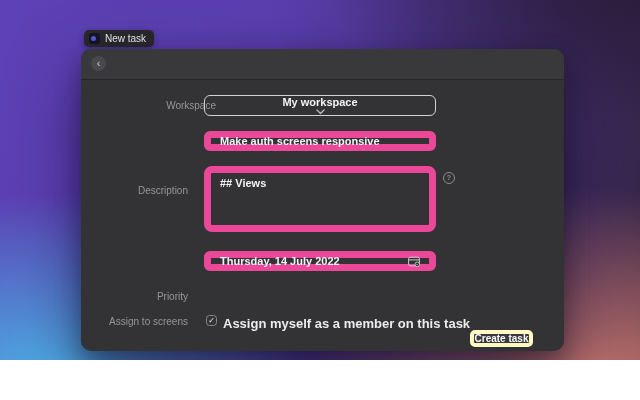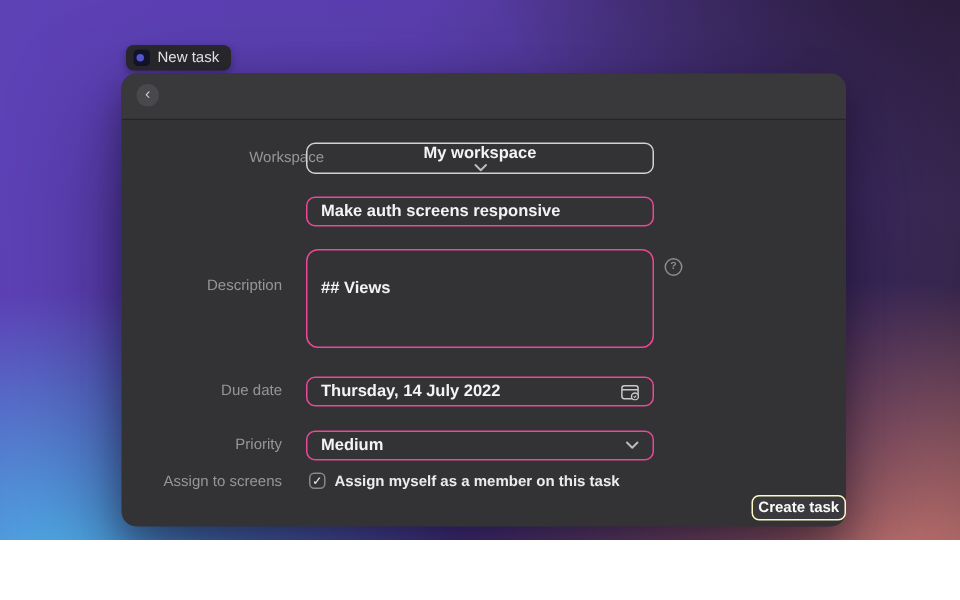--- a/index.html
+++ b/index.html
@@ -37,49 +37,49 @@
     font-size:11px;line-height:13px;text-align:center;cursor:pointer;
     font-family:inherit;
   }
   
   .field-label{
     position:absolute;left:0;width:107px;text-align:right;
     color:#96969a;font-size:10px;line-height:12px;
   }
   .ctrl{
     position:absolute;left:123px;width:232px;box-sizing:border-box;
-    border:1px solid #ec4899;border-radius:6px;background:transparent;
+    border:7px solid #ec4899;border-radius:6px;background:transparent;
     color:#f3f3f5;font-size:11px;font-weight:600;font-family:inherit;
     display:flex;align-items:center;padding:0 9px;cursor:pointer;
   }
   .ctrl .grow{flex:1 1 auto;white-space:nowrap;overflow:hidden;}
   .ctrl-focused{border:1.5px solid #d2d2d4;flex-direction:column;}
   .textarea{
-    display:block;cursor:text;padding:20px 9px;border-radius:8px;
+    display:block;cursor:text;padding:5px 9px;border-radius:8px;
   }
   .desc-heading{font-weight:700;line-height:11px;}
   .desc-items{font-weight:400;line-height:11.5px;margin-top:11px;padding-left:3px;white-space:pre-line;}
   .help-badge{
     position:absolute;left:362px;top:123px;width:10px;height:10px;border-radius:50%;
     border:1px solid #8d8d90;color:#8d8d90;font-size:7px;line-height:10px;
     text-align:center;font-weight:700;cursor:default;
   }
   .icon-right{flex:0 0 auto;display:flex;align-items:center;}
   
   .checkbox{
     position:absolute;left:125px;top:266px;width:11px;height:11px;box-sizing:border-box;
     border:1px solid #87878c;border-radius:3.5px;background:transparent;
     color:#f5f5f7;font-size:8px;line-height:9px;text-align:center;font-weight:700;cursor:pointer;
   }
   .checkbox-label{
-    position:absolute;left:142px;top:267px;color:#ececee;font-size:10px;font-weight:600;cursor:pointer;
+    position:absolute;left:142px;top:267px;color:#ececee;font-size:13px;font-weight:600;cursor:pointer;
   }
   .create-btn{
-    position:absolute;left:420px;top:281px;width:63px;height:17px;box-sizing:border-box;
-    background:#3a3a3e;border:1px solid #fef9c3;border-radius:5px;
+    position:absolute;left:389px;top:281px;width:63px;height:17px;box-sizing:border-box;
+    background:#3a3a3e;border:4px solid #fef9c3;border-radius:5px;
     color:#fafafa;font-size:10px;font-weight:700;font-family:inherit;
     display:flex;align-items:center;justify-content:center;cursor:pointer;padding:0;
   }
 </style>
 </head>
 <body>
 
 <div class="stage">
 
   <div class="tab-badge">
@@ -110,42 +110,33 @@
     <div class="ctrl" style="top:82px;height:20px;">
       <span class="grow">Make auth screens responsive</span>
     </div>
 
     <div class="field-label" style="top:136px;">Description</div>
     <div class="ctrl textarea" style="top:117px;height:66px;">
       <div class="desc-heading">## Views</div>
     </div>
     <div class="help-badge">?</div>
 
-    <div class="field-label" style="top:206px;">Due date</div>
     <div class="ctrl" style="top:202px;height:20px;">
       <span class="grow">Thursday, 14 July 2022</span>
       <span class="icon-right">
         <svg width="12" height="11" viewBox="0 0 12 11">
           <rect x="0.6" y="1.2" width="10.8" height="8.6" rx="1.6" stroke="#c9c9cc" stroke-width="1" fill="none"></rect>
           <line x1="0.6" y1="3.9" x2="11.4" y2="3.9" stroke="#c9c9cc" stroke-width="1"></line>
           <circle cx="9.3" cy="8.3" r="2.3" fill="#333336" stroke="#c9c9cc" stroke-width="0.9"></circle>
           <path d="M8.4 8.3l0.7 0.7 1.1-1.2" stroke="#c9c9cc" stroke-width="0.7" fill="none"></path>
         </svg>
       </span>
     </div>
 
     <div class="field-label" style="top:242px;">Priority</div>
-    <div class="ctrl" style="top:238px;height:20px;">
-      <span class="grow">Medium</span>
-      <span class="icon-right">
-        <svg width="9" height="6" viewBox="0 0 9 6">
-            <path d="M1 1l3.5 3.5L8 1" stroke="#bdbdc1" stroke-width="1.3" fill="none" stroke-linecap="round" stroke-linejoin="round"></path>
-          </svg>
-      </span>
-    </div>
 
     <div class="field-label" style="top:267px;">Assign to screens</div>
     <div class="checkbox">
       <span>✓</span>
     </div>
     <div class="checkbox-label">Assign myself as a member on this task</div>
 
     <button class="create-btn">Create task</button>
   </div>
 </div>

